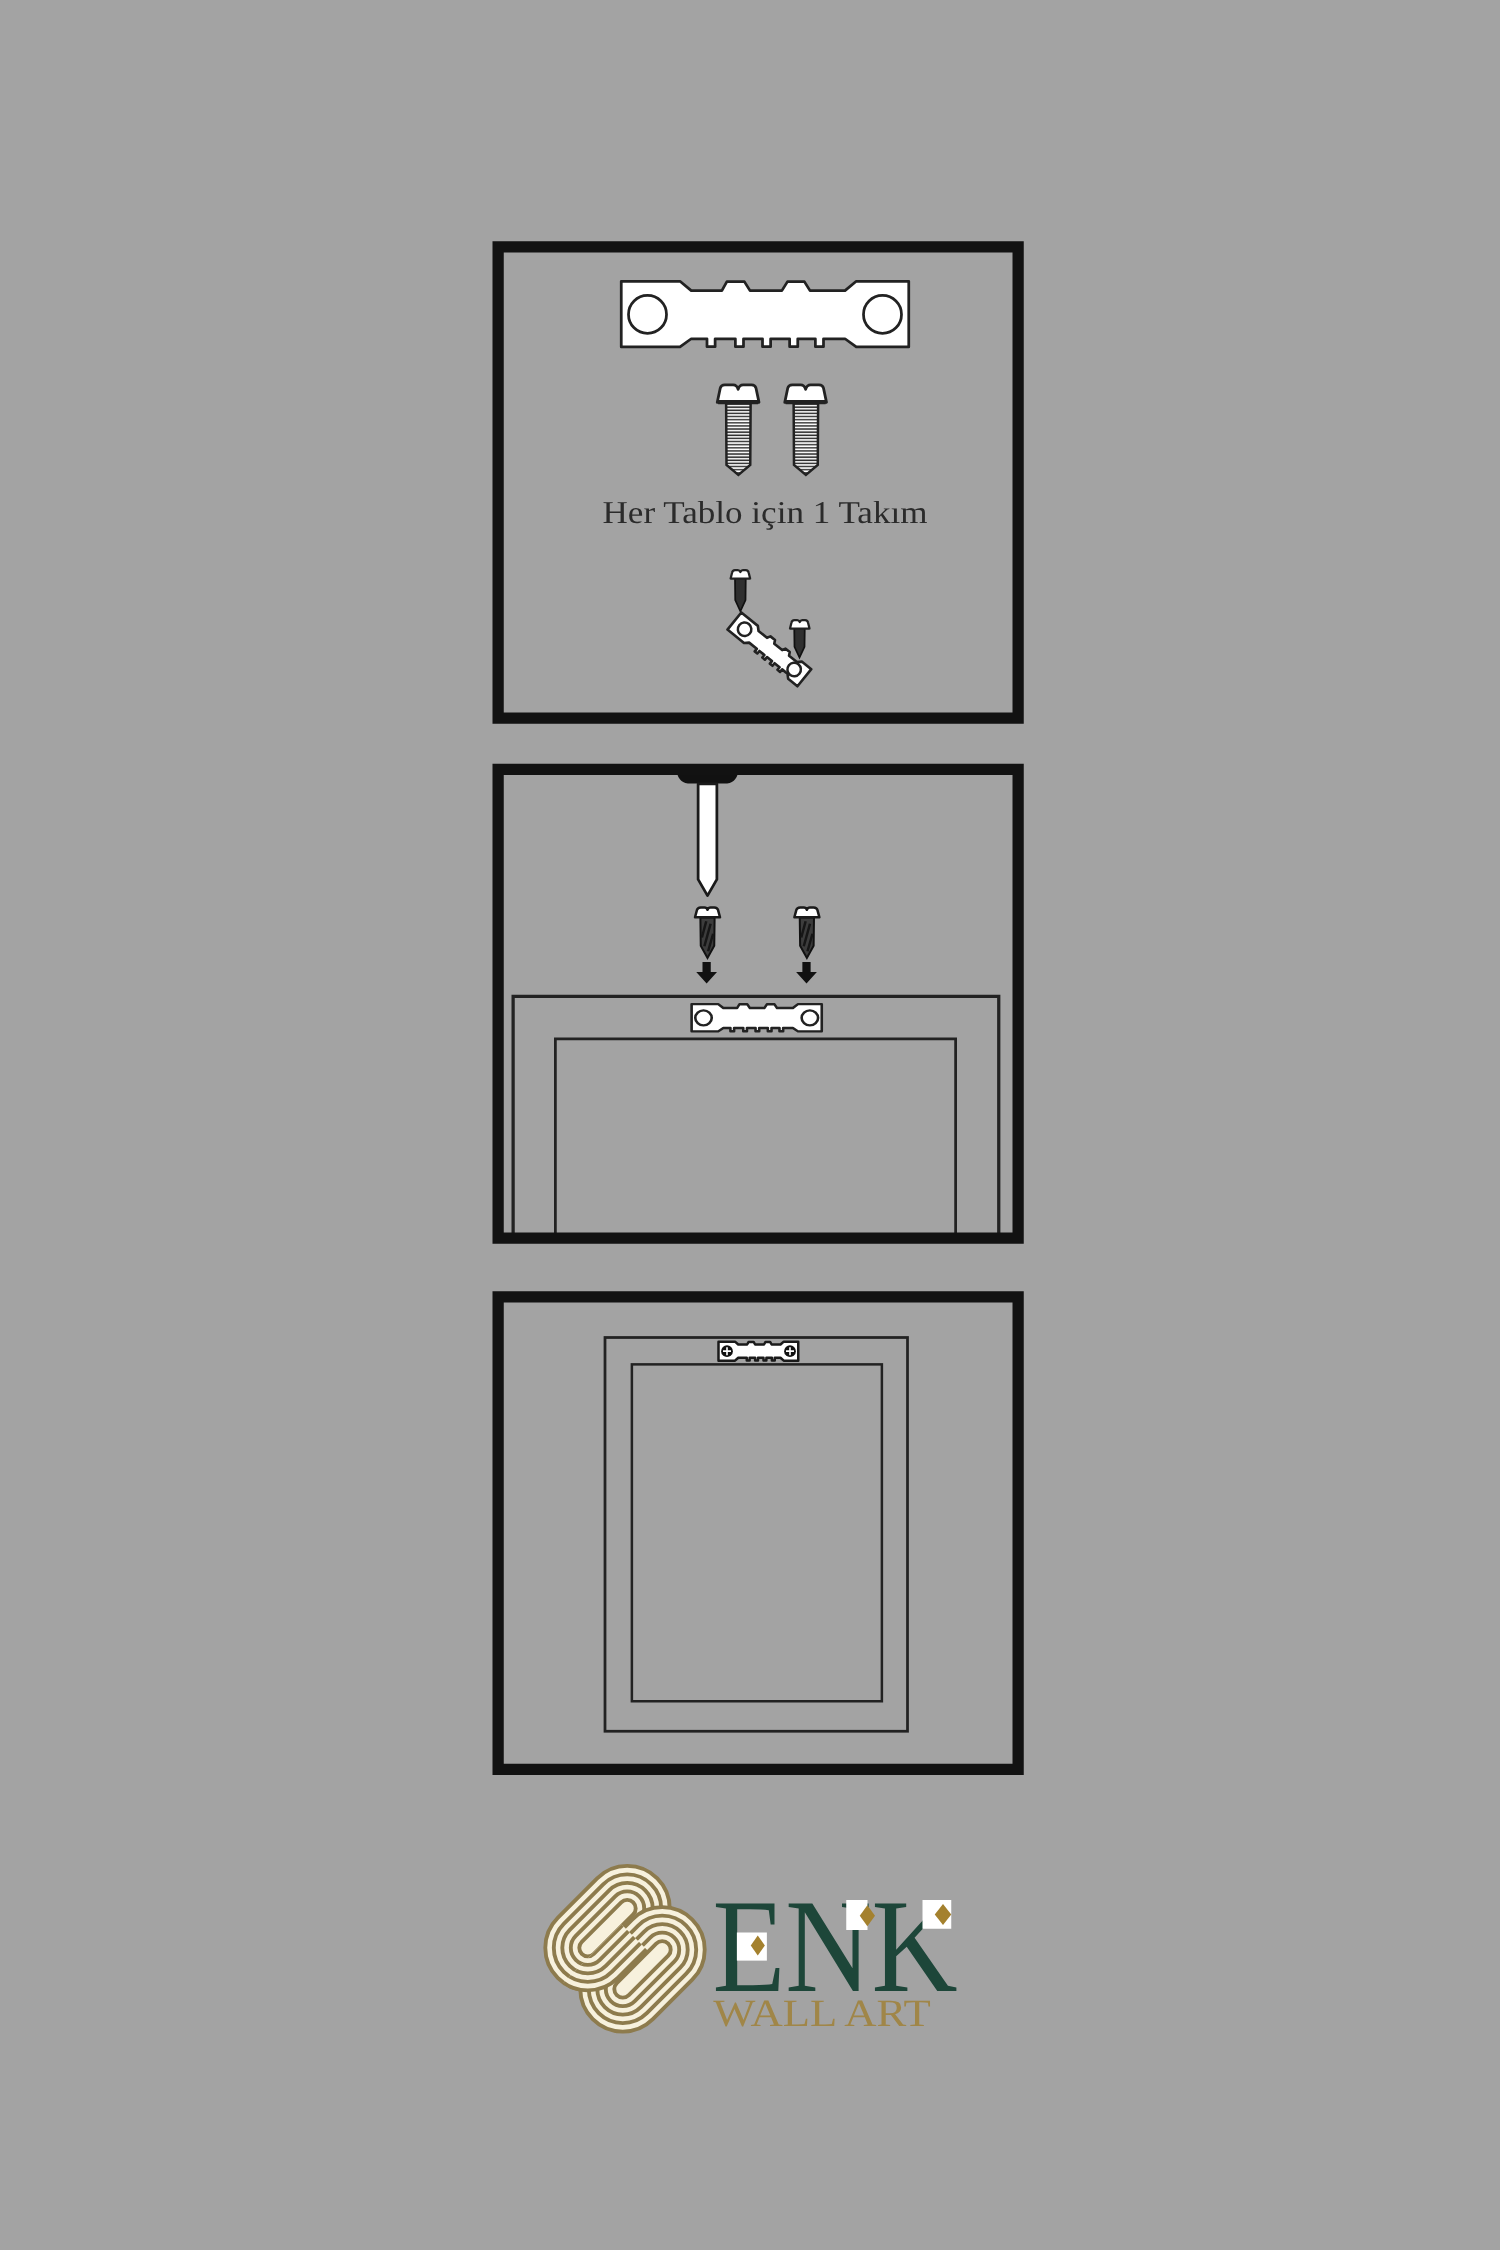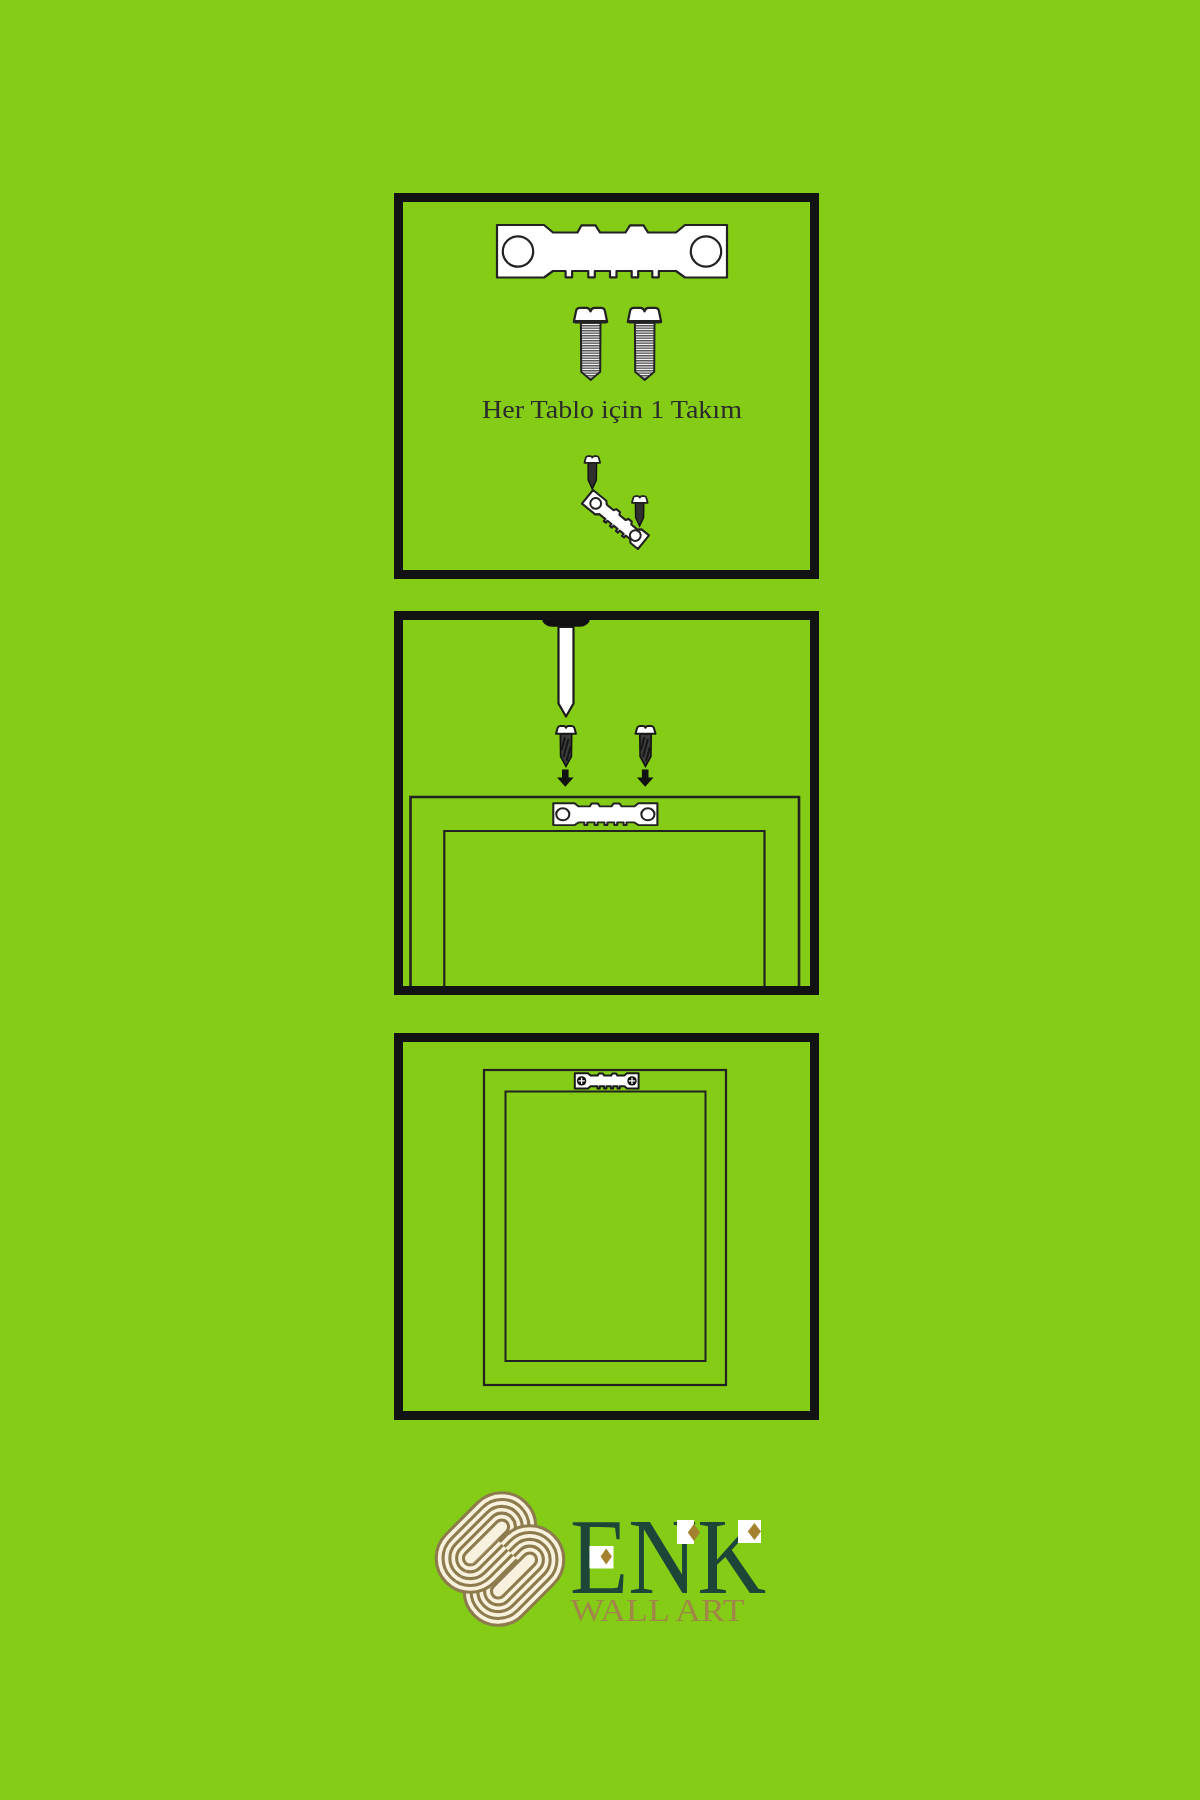--- a/index.html
+++ b/index.html
@@ -1,16 +1,16 @@
 <!DOCTYPE html>
 <html><head>
 <meta charset="utf-8">
 <style>
   html,body{margin:0;padding:0;background:#ffffff;}
-  #page{position:relative;width:1200px;height:1800px;background:#84cc16;overflow:hidden;
+  #page{position:relative;width:1200px;height:1800px;background:#a3a3a3;overflow:hidden;
         font-family:"Liberation Serif", serif;text-decoration:underline;}
   svg{display:block;}
 </style>
 </head>
 <body>
 <div id="page">
 <svg width="1200" height="1800" viewBox="0 0 1200 1800" xmlns="http://www.w3.org/2000/svg">
 <defs>
   <pattern id="thr" width="6" height="2.5" patternUnits="userSpaceOnUse">
     <rect width="6" height="2.5" fill="#ffffff"></rect>

